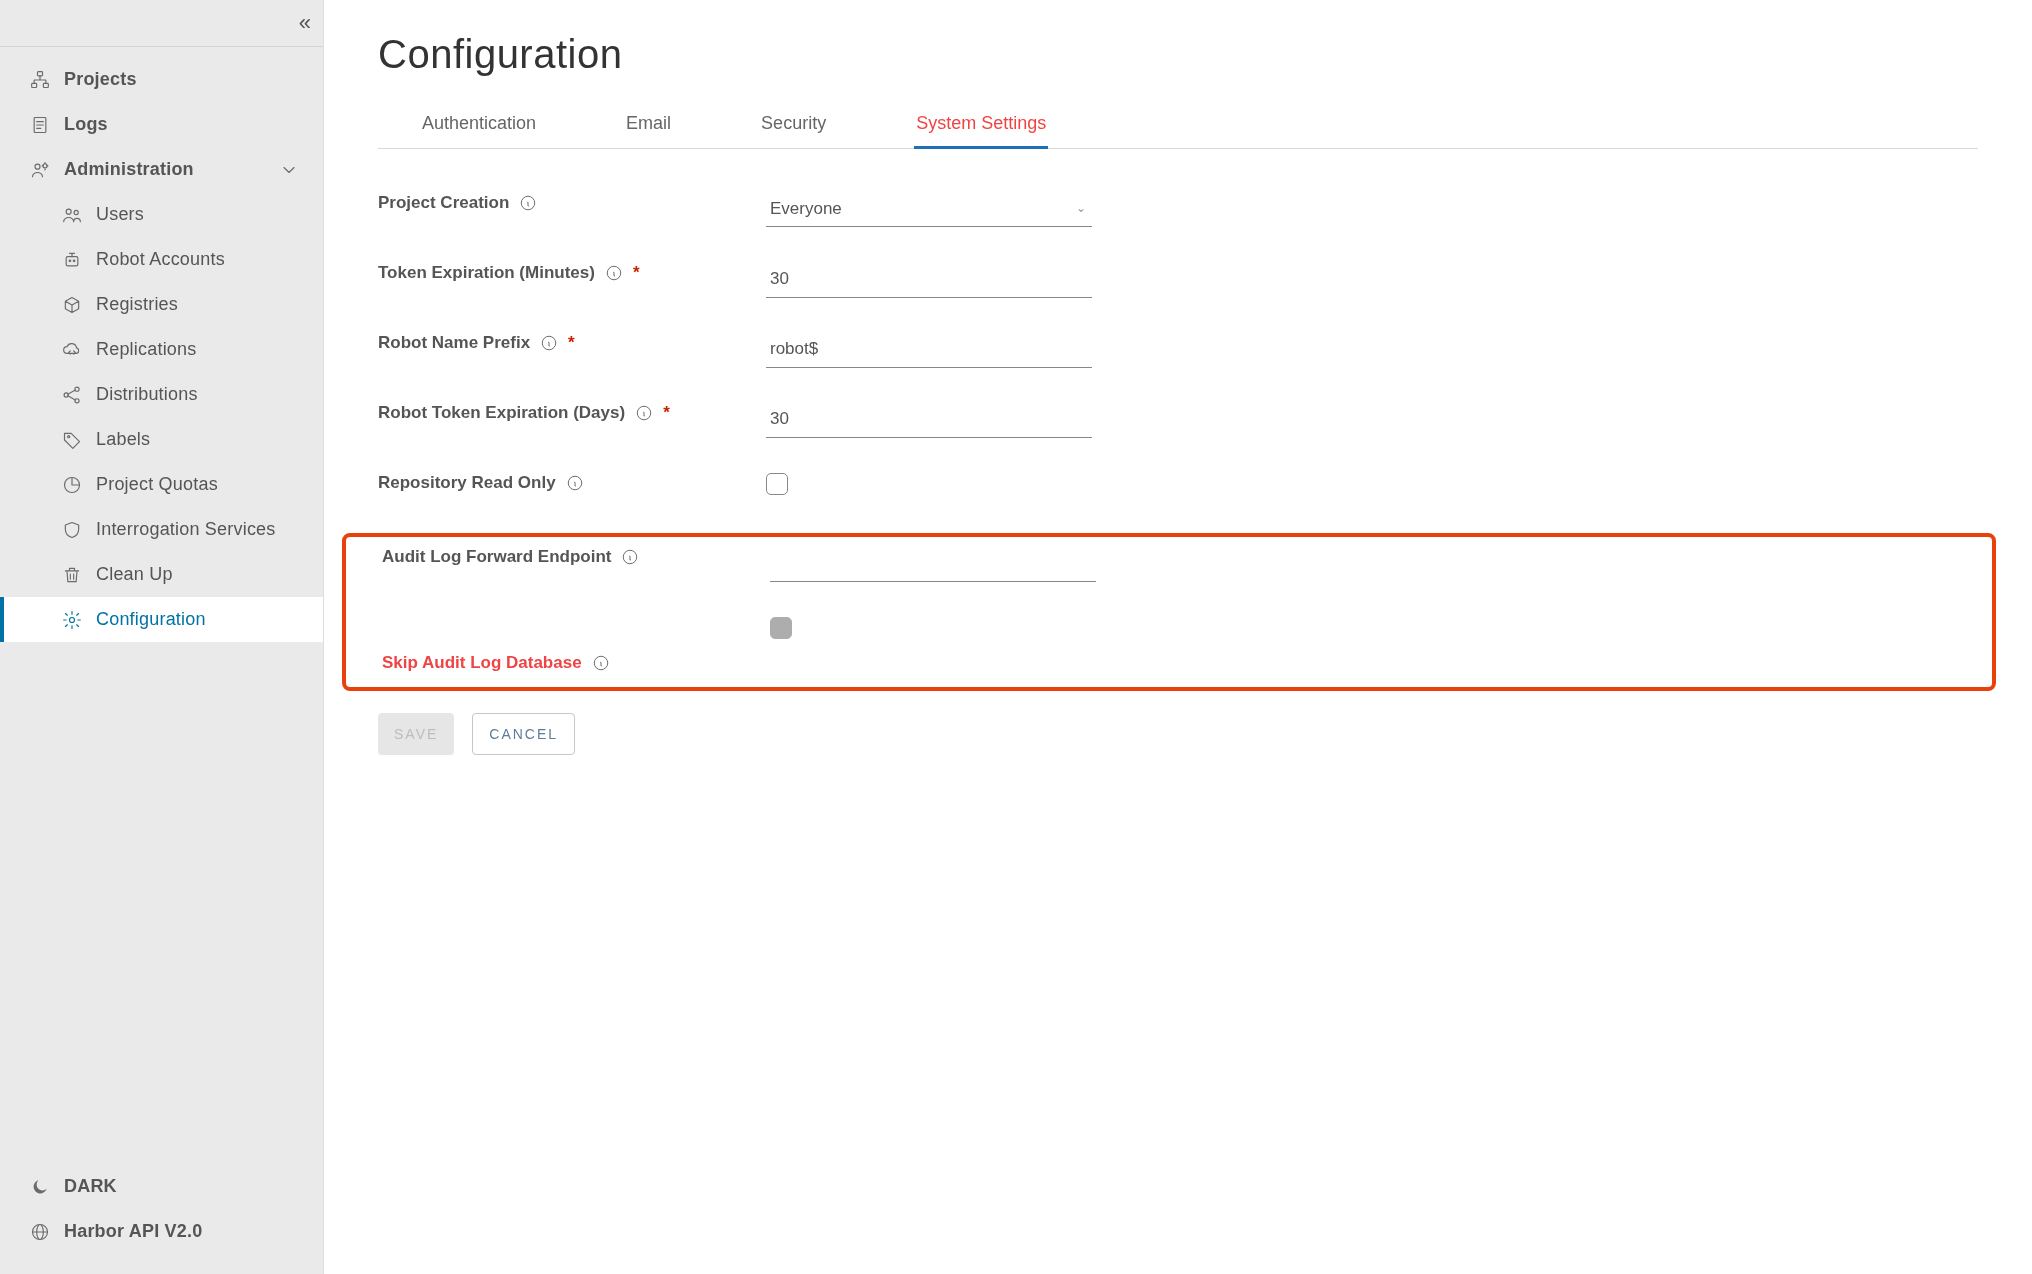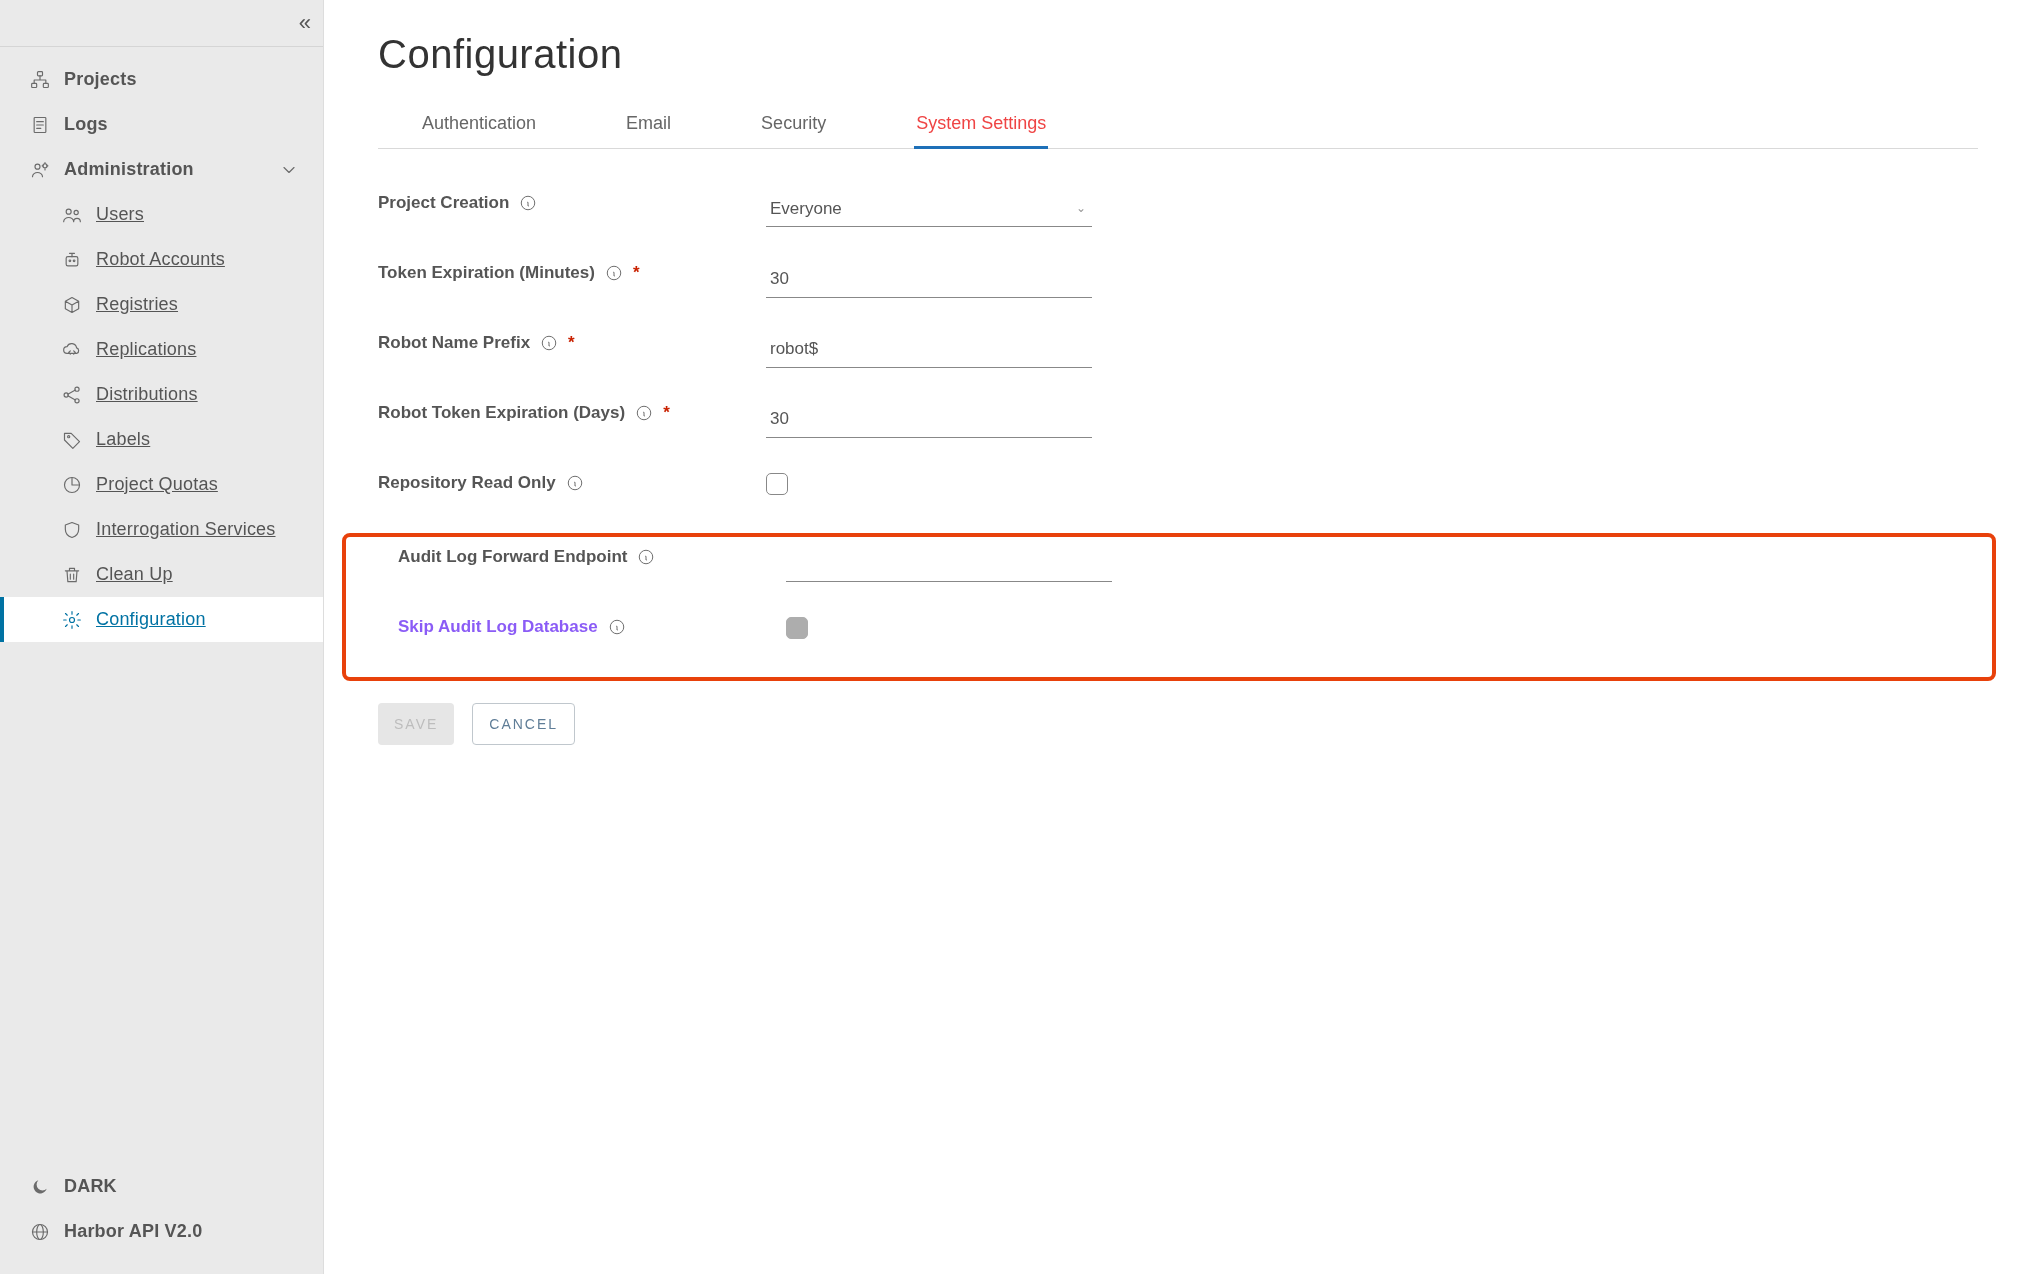--- a/index.html
+++ b/index.html
@@ -11,21 +11,21 @@
   .sidebar-topbar { height: 46px; display: flex; justify-content: flex-end; align-items: center; padding: 0 18px; }
   .collapse-btn { font-size: 22px; letter-spacing: -6px; color: #555; cursor: pointer; }
   .sidebar hr.sep { border: none; border-top: 1px solid #d5d5d5; margin: 0; }
   .nav { padding-top: 10px; flex: 1; }
   .nav-item, .nav-subitem {
     display: flex; align-items: center; gap: 14px;
     padding: 12px 24px 12px 30px; font-size: 18px; cursor: pointer; color: #555; position: relative;
   }
   .nav-item .label, .nav-subitem .label { font-weight: 600; letter-spacing: .2px; }
   .nav-item .chev { margin-left: auto; }
-  .nav-subitem { padding-left: 62px; font-weight: 500; text-decoration: underline; }
+  .nav-subitem { padding-left: 62px; font-weight: 500; }
   .nav-subitem .label { font-weight: 500; }
   .nav-subitem.active {
     background: #fff; color: #0072a3; border-radius: 3px 0 0 3px;
   }
   .nav-subitem.active::before {
     content: ""; position: absolute; left: 0; top: 0; bottom: 0; width: 4px; background: #0072a3;
   }
   .nav-subitem.active svg { stroke: #0072a3; }
   .sidebar-bottom { margin-top: auto; padding-bottom: 20px; }
   .sidebar-bottom .nav-item { font-weight: 700; }
@@ -37,42 +37,42 @@
   
   .main { flex: 1; padding: 32px 54px 40px 54px; overflow: auto; }
   .page-title { font-size: 40px; font-weight: 400; color: #333; letter-spacing: .5px; margin-bottom: 28px; }
   .tabs { display: flex; gap: 44px; border-bottom: 1px solid #d9d9d9; margin-bottom: 44px; }
   .tab { padding: 8px 2px 14px 2px; font-size: 18px; color: #666; cursor: pointer; position: relative; margin-left: 42px; }
   .tab.active { color: #ef4444; }
   .tab.active::after { content: ""; position: absolute; left: 0; right: 0; bottom: -1px; height: 3px; background: #1e70b8; }
 
   .form-row { display: flex; align-items: flex-start; min-height: 46px; margin-bottom: 24px; }
   .form-label { width: 388px; font-size: 17px; font-weight: 700; color: #555; display: flex; align-items: center; gap: 10px; }
-  .form-label.muted { color: #8b5cf6; }
+  .form-label.muted { color: #ef4444; margin-top: 36px; }
   .form-label .req { color: #c92100; font-weight: 700; }
   .info-icon { width: 18px; height: 18px; display: inline-flex; }
   .info-icon svg { width: 18px; height: 18px; stroke: #6a6a6a; fill: none; stroke-width: 1.3; }
 
   .field { width: 326px; }
   .underline-input, .underline-select {
     width: 100%; border: none; border-bottom: 1px solid #888; background: transparent;
     font-size: 17px; padding: 6px 4px 8px 4px; color: #555; outline: none;
   }
   .underline-select { appearance: none; background-image: none; }
   .select-wrap { position: relative; }
   .select-wrap .caret { position: absolute; right: 6px; top: 8px; pointer-events: none; color: #999; font-size: 12px; }
 
   
   .cbx { width: 22px; height: 22px; border: 1.5px solid #888; border-radius: 5px; display: inline-flex; align-items: center; justify-content: center; cursor: pointer; background: #fff; }
   .cbx.checked { background: #1e70b8; border-color: #1e70b8; }
   .cbx.checked svg { stroke: #fff; }
   .cbx.disabled { background: #adadad; border-color: #adadad; cursor: not-allowed; }
 
   .highlight-box { border: 4px solid #e8410b; border-radius: 8px; padding: 10px 10px 6px 0; margin: -10px -18px 22px -36px; }
-  .highlight-box .form-row { padding-left: 52px; }
+  .highlight-box .form-row { padding-left: 36px; }
 
   .actions { display: flex; gap: 18px; margin-top: 6px; }
   .btn { padding: 12px 16px; font-size: 14px; letter-spacing: 2px; border-radius: 4px; cursor: pointer; }
   .btn.save { background: #e6e6e6; color: #bdbdbd; border: none; }
   .btn.cancel { background: #fff; color: #5f7d97; border: 1px solid #c0c7cd; }
 </style>
 </head>
 <body>
 
 <div class="app">

